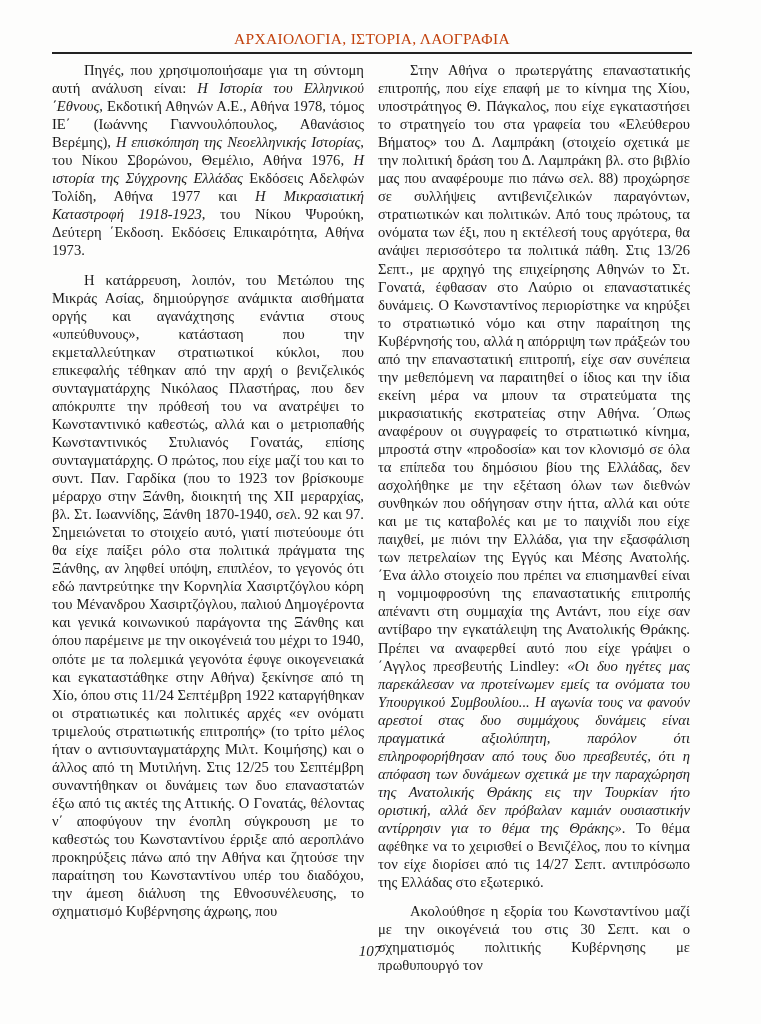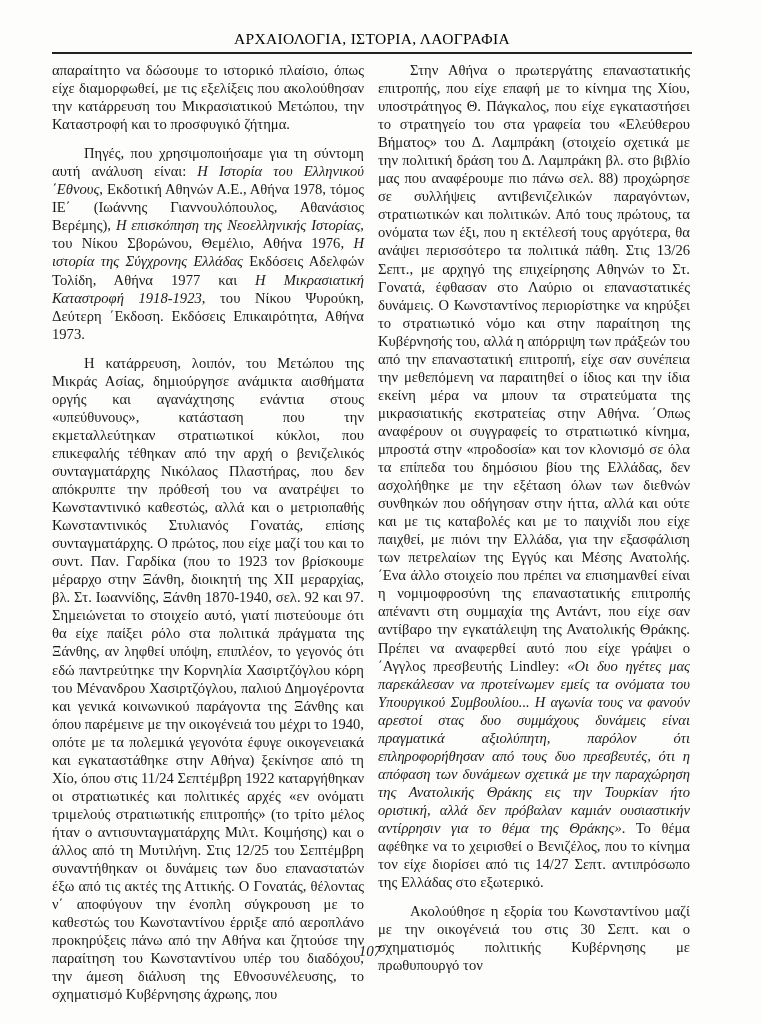--- a/index.html
+++ b/index.html
@@ -10,21 +10,21 @@
       color: #1a1a1a;
       position: relative;
       overflow: hidden;
     }
     .running-head {
       position: absolute;
       left: 52px; width: 640px; top: 30px;
       text-align: center;
       font-size: 15.5px;
       letter-spacing: 0.3px;
-      color: #000000;
+      color: #c2410c;
     }
     .head-rule {
       position: absolute;
       left: 52px; width: 640px; top: 52px;
       height: 0; border-top: 2px solid #222;
     }
     .col {
       position: absolute;
       top: 61px;
       width: 312px;
@@ -48,21 +48,20 @@
       color: #222;
     }
   </style>
 </head>
 <body>
 
 <div class="running-head">ΑΡΧΑΙΟΛΟΓΙΑ, ΙΣΤΟΡΙΑ, ΛΑΟΓΡΑΦΙΑ</div>
 <div class="head-rule"></div>
 
 <div class="col col-left">
-  <p class="cont">απαραίτητο να δώσουμε το ιστορικό πλαίσιο, όπως είχε διαμορφωθεί, με τις εξελίξεις που ακολούθησαν την κατάρρευση του Μικρασιατικού Μετώπου, την Καταστροφή και το προσφυγικό ζήτημα.</p>
   <p class="indent"><span>Πηγές, που χρησιμοποιήσαμε για τη σύντομη αυτή ανάλυση είναι: </span><i>Η Ιστορία του Ελληνικού ΄Εθνους</i><span>, Εκδοτική Αθηνών Α.Ε., Αθήνα 1978, τόμος ΙΕ΄ (Ιωάννης Γιαννουλόπουλος, Αθανάσιος Βερέμης), </span><i>Η επισκόπηση της Νεοελληνικής Ιστορίας</i><span>, του Νίκου Σβορώνου, Θεμέλιο, Αθήνα 1976, </span><i>Η ιστορία της Σύγχρονης Ελλάδας</i><span> Εκδόσεις Αδελφών Τολίδη, Αθήνα 1977 και </span><i>Η Μικρασιατική Καταστροφή 1918-1923</i><span>, του Νίκου Ψυρούκη, Δεύτερη ΄Εκδοση. Εκδόσεις Επικαιρότητα, Αθήνα 1973.</span></p>
   <p class="indent">Η κατάρρευση, λοιπόν, του Μετώπου της Μικράς Ασίας, δημιούργησε ανάμικτα αισθήματα οργής και αγανάχτησης ενάντια στους «υπεύθυνους», κατάσταση που την εκμεταλλεύτηκαν στρατιωτικοί κύκλοι, που επικεφαλής τέθηκαν από την αρχή ο βενιζελικός συνταγματάρχης Νικόλαος Πλαστήρας, που δεν απόκρυπτε την πρόθεσή του να ανατρέψει το Κωνσταντινικό καθεστώς, αλλά και ο μετριοπαθής Κωνσταντινικός Στυλιανός Γονατάς, επίσης συνταγματάρχης. Ο πρώτος, που είχε μαζί του και το συντ. Παν. Γαρδίκα (που το 1923 τον βρίσκουμε μέραρχο στην Ξάνθη, διοικητή της ΧΙΙ μεραρχίας, βλ. Στ. Ιωαννίδης, Ξάνθη 1870-1940, σελ. 92 και 97. Σημειώνεται το στοιχείο αυτό, γιατί πιστεύουμε ότι θα είχε παίξει ρόλο στα πολιτικά πράγματα της Ξάνθης, αν ληφθεί υπόψη, επιπλέον, το γεγονός ότι εδώ παντρεύτηκε την Κορνηλία Χασιρτζόγλου κόρη του Μένανδρου Χασιρτζόγλου, παλιού Δημογέροντα και γενικά κοινωνικού παράγοντα της Ξάνθης και όπου παρέμεινε με την οικογένειά του μέχρι το 1940, οπότε με τα πολεμικά γεγονότα έφυγε οικογενειακά και εγκαταστάθηκε στην Αθήνα) ξεκίνησε από τη Χίο, όπου στις 11/24 Σεπτέμβρη 1922 καταργήθηκαν οι στρατιωτικές και πολιτικές αρχές «εν ονόματι τριμελούς στρατιωτικής επιτροπής» (το τρίτο μέλος ήταν ο αντισυνταγματάρχης Μιλτ. Κοιμήσης) και ο άλλος από τη Μυτιλήνη. Στις 12/25 του Σεπτέμβρη συναντήθηκαν οι δυνάμεις των δυο επαναστατών έξω από τις ακτές της Αττικής. Ο Γονατάς, θέλοντας ν΄ αποφύγουν την ένοπλη σύγκρουση με το καθεστώς του Κωνσταντίνου έρριξε από αεροπλάνο προκηρύξεις πάνω από την Αθήνα και ζητούσε την παραίτηση του Κωνσταντίνου υπέρ του διαδόχου, την άμεση διάλυση της Εθνοσυνέλευσης, το σχηματισμό Κυβέρνησης άχρωης, που</p>
 </div>
 
 <div class="col col-right">
   <p class="indent"><span>Στην Αθήνα ο πρωτεργάτης επαναστατικής επιτροπής, που είχε επαφή με το κίνημα της Χίου, υποστράτηγος Θ. Πάγκαλος, που είχε εγκαταστήσει το στρατηγείο του στα γραφεία του «Ελεύθερου Βήματος» του Δ. Λαμπράκη (στοιχείο σχετικά με την πολιτική δράση του Δ. Λαμπράκη βλ. στο βιβλίο μας που αναφέρουμε πιο πάνω σελ. 88) προχώρησε σε συλλήψεις αντιβενιζελικών παραγόντων, στρατιωτικών και πολιτικών. Από τους πρώτους, τα ονόματα των έξι, που η εκτέλεσή τους αργότερα, θα ανάψει περισσότερο τα πολιτικά πάθη. Στις 13/26 Σεπτ., με αρχηγό της επιχείρησης Αθηνών το Στ. Γονατά, έφθασαν στο Λαύριο οι επαναστατικές δυνάμεις. Ο Κωνσταντίνος περιορίστηκε να κηρύξει το στρατιωτικό νόμο και στην παραίτηση της Κυβέρνησής του, αλλά η απόρριψη των πράξεών του από την επαναστατική επιτροπή, είχε σαν συνέπεια την μεθεπόμενη να παραιτηθεί ο ίδιος και την ίδια εκείνη μέρα να μπουν τα στρατεύματα της μικρασιατικής εκστρατείας στην Αθήνα. ΄Οπως αναφέρουν οι συγγραφείς το στρατιωτικό κίνημα, μπροστά στην «προδοσία» και τον κλονισμό σε όλα τα επίπεδα του δημόσιου βίου της Ελλάδας, δεν ασχολήθηκε με την εξέταση όλων των διεθνών συνθηκών που οδήγησαν στην ήττα, αλλά και ούτε και με τις καταβολές και με το παιχνίδι που είχε παιχθεί, με πιόνι την Ελλάδα, για την εξασφάλιση των πετρελαίων της Εγγύς και Μέσης Ανατολής. ΄Ενα άλλο στοιχείο που πρέπει να επισημανθεί είναι η νομιμοφροσύνη της επαναστατικής επιτροπής απέναντι στη συμμαχία της Αντάντ, που είχε σαν αντίβαρο την εγκατάλειψη της Ανατολικής Θράκης. Πρέπει να αναφερθεί αυτό που είχε γράψει ο ΄Αγγλος πρεσβευτής Lindley: </span><i>«Οι δυο ηγέτες μας παρεκάλεσαν να προτείνωμεν εμείς τα ονόματα του Υπουργικού Συμβουλίου... Η αγωνία τους να φανούν αρεστοί στας δυο συμμάχους δυνάμεις είναι πραγματικά αξιολύπητη, παρόλον ότι επληροφορήθησαν από τους δυο πρεσβευτές, ότι η απόφαση των δυνάμεων σχετικά με την παραχώρηση της Ανατολικής Θράκης εις την Τουρκίαν ήτο οριστική, αλλά δεν πρόβαλαν καμιάν ουσιαστικήν αντίρρησιν για το θέμα της Θράκης»</i><span>. Το θέμα αφέθηκε να το χειρισθεί ο Βενιζέλος, που το κίνημα τον είχε διορίσει από τις 14/27 Σεπτ. αντιπρόσωπο της Ελλάδας στο εξωτερικό.</span></p>
   <p class="indent">Ακολούθησε η εξορία του Κωνσταντίνου μαζί με την οικογένειά του στις 30 Σεπτ. και ο σχηματισμός πολιτικής Κυβέρνησης με πρωθυπουργό τον</p>
 </div>
 
 <div class="page-number">107</div>

